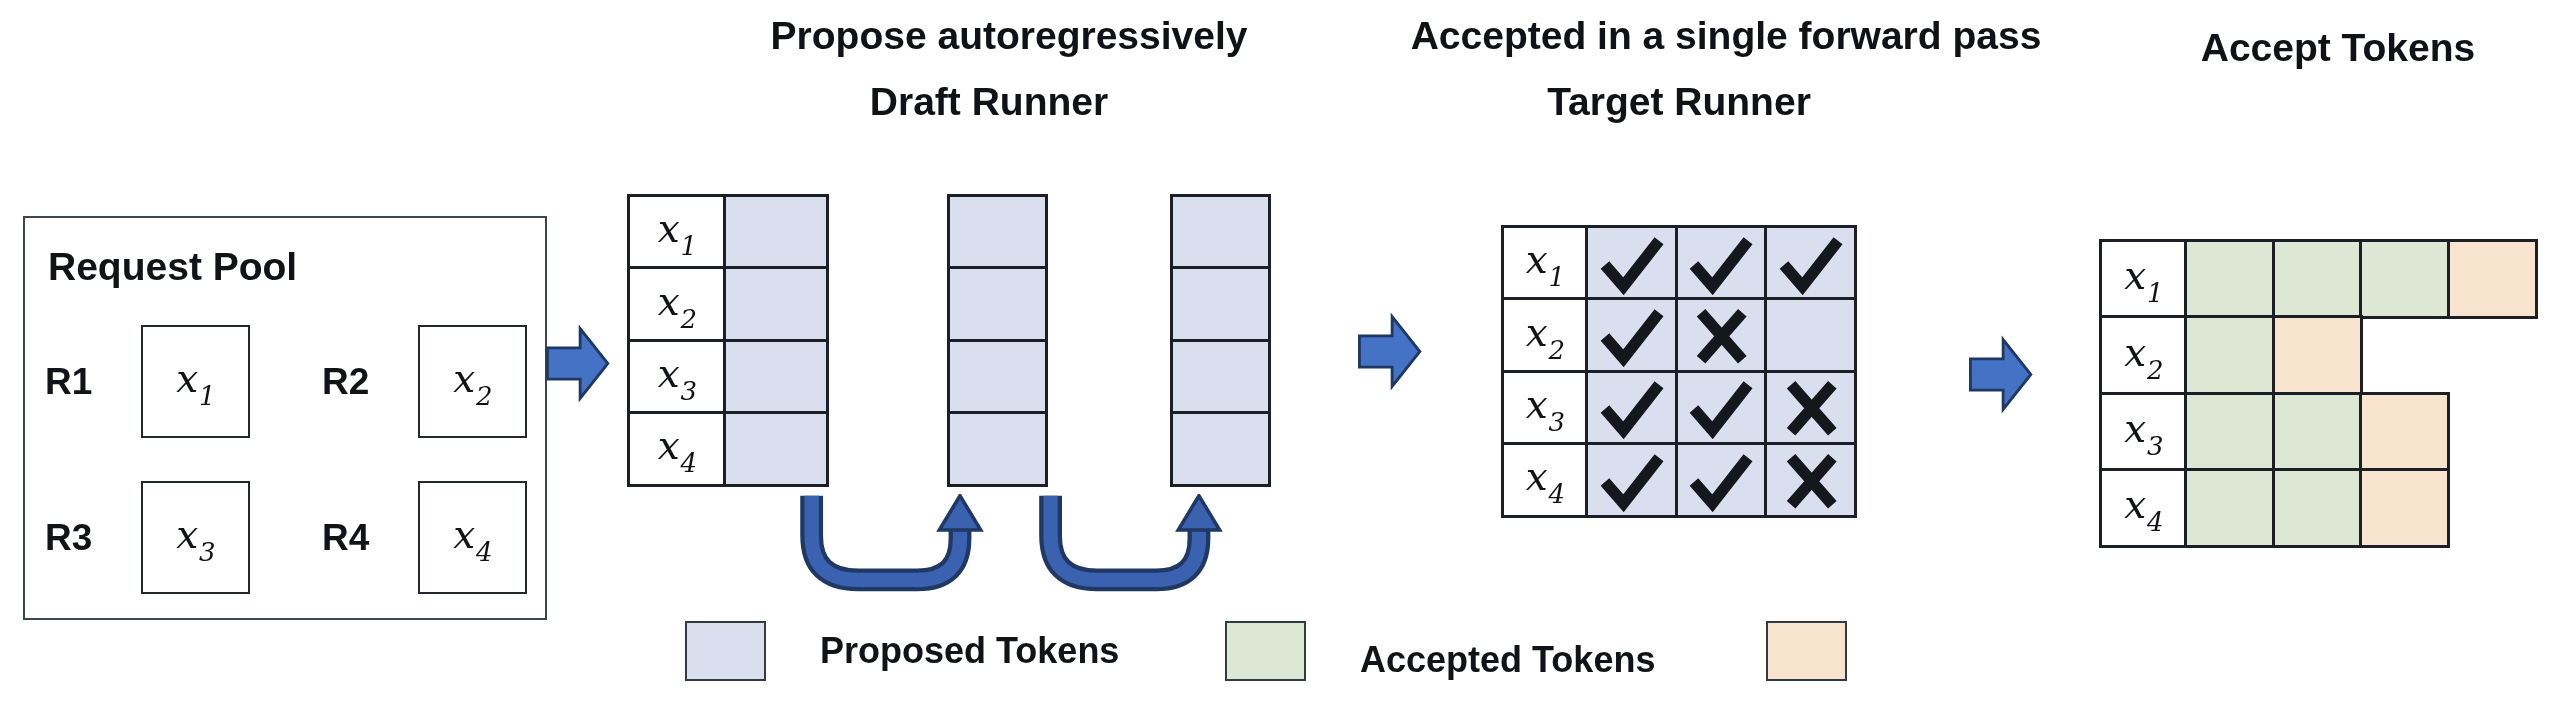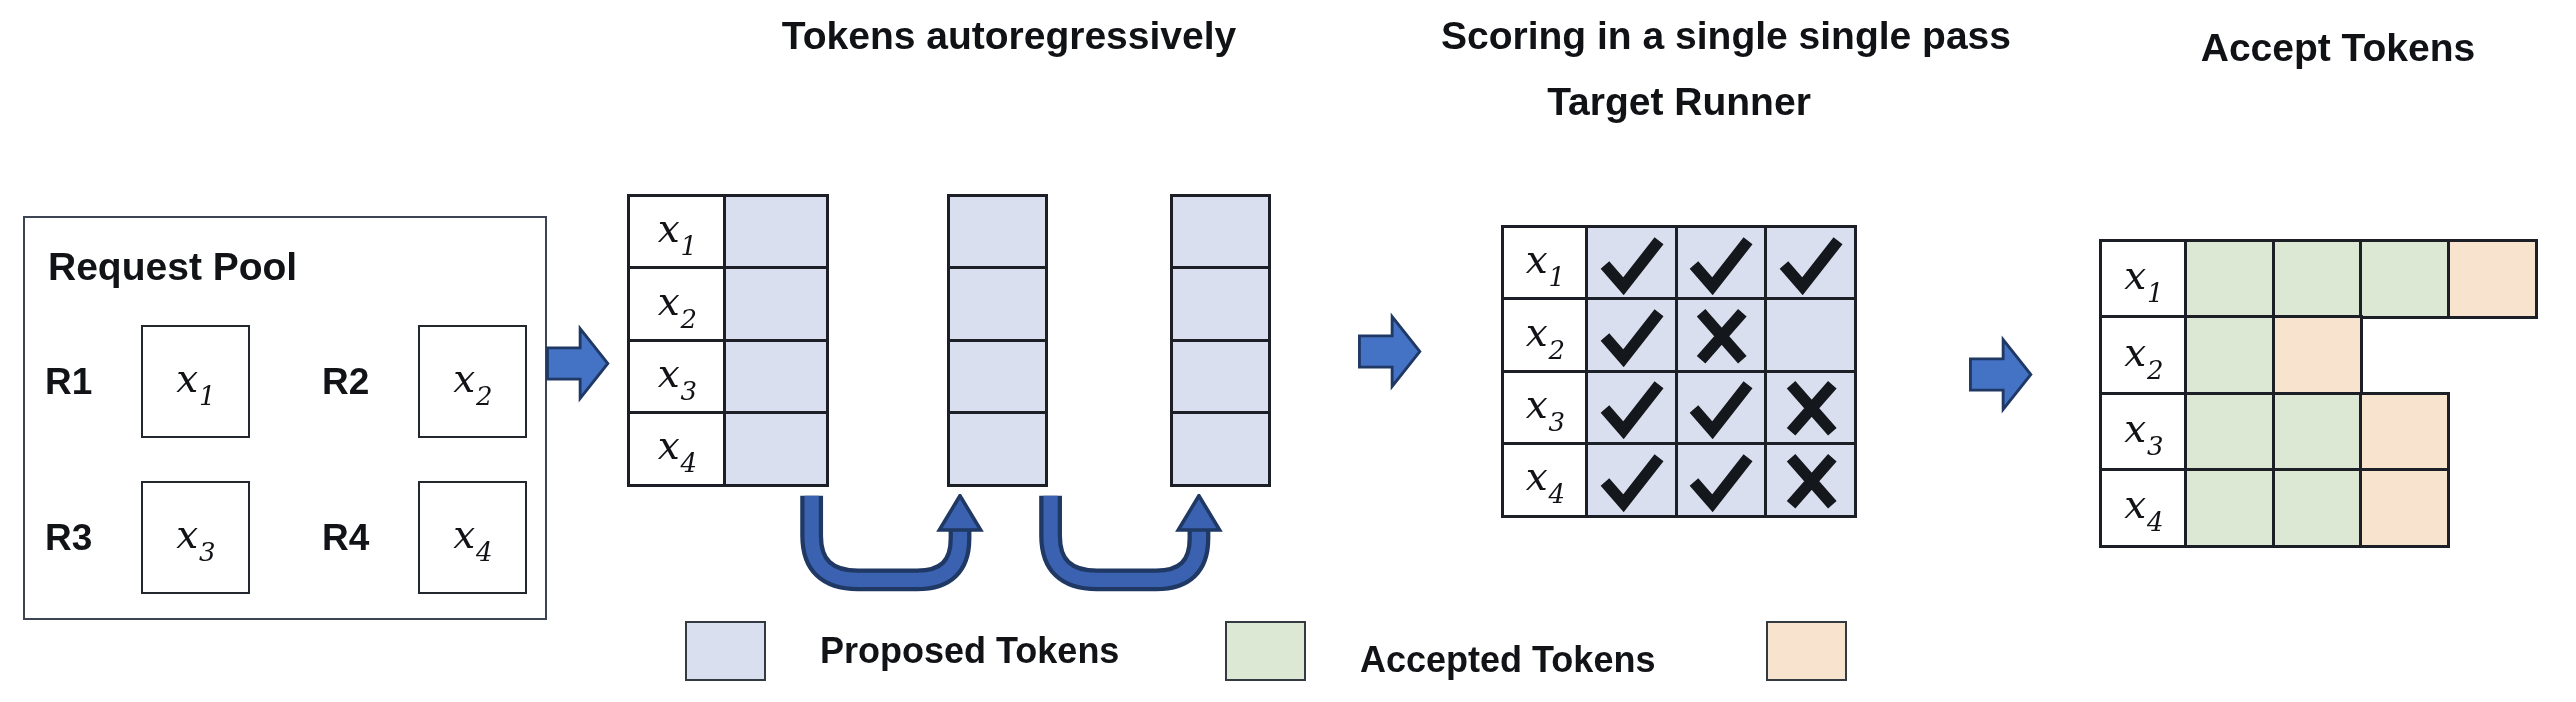--- a/index.html
+++ b/index.html
@@ -70,22 +70,23 @@
   .legend-item.pos-1 { left:1225px;align-items:flex-end; }
   .legend-item.pos-2 { left:1766px; }
   .legend-swatch { width:81px; height:60px; border:2.9px solid #343a42; box-sizing:border-box; flex:none; }
   .legend-label { font-size:36px; font-weight:600; white-space:nowrap; }
 </style>
 </head>
 <body>
 
 <div class="canvas">
 
-  <div class="section-title" style="left:1009px; top:14.3px;">Tokens autoregressively</div>
-  <div class="section-title" style="left:1726px; top:14.3px;">Scoring in a single single pass</div>
+  <div class="section-title" style="left:1009px; top:14.3px;">Propose autoregressively</div>
+  <div class="section-title" style="left:989px; top:80px;">Draft Runner</div>
+  <div class="section-title" style="left:1726px; top:14.3px;">Accepted in a single forward pass</div>
   <div class="section-title" style="left:1679px; top:80px;">Target Runner</div>
   <div class="section-title" style="left:2338px; top:26px;">Accept Tokens</div>
 
   <div class="request-pool">
     <div class="pool-title">Request Pool</div>
     <div class="pool-row row-0" id="pool-row-0">
         <div class="pool-req">
           <span class="req-id">R1</span>
           <div class="token-box">
             <span class="tok"><i>x</i><sub>1</sub></span>

